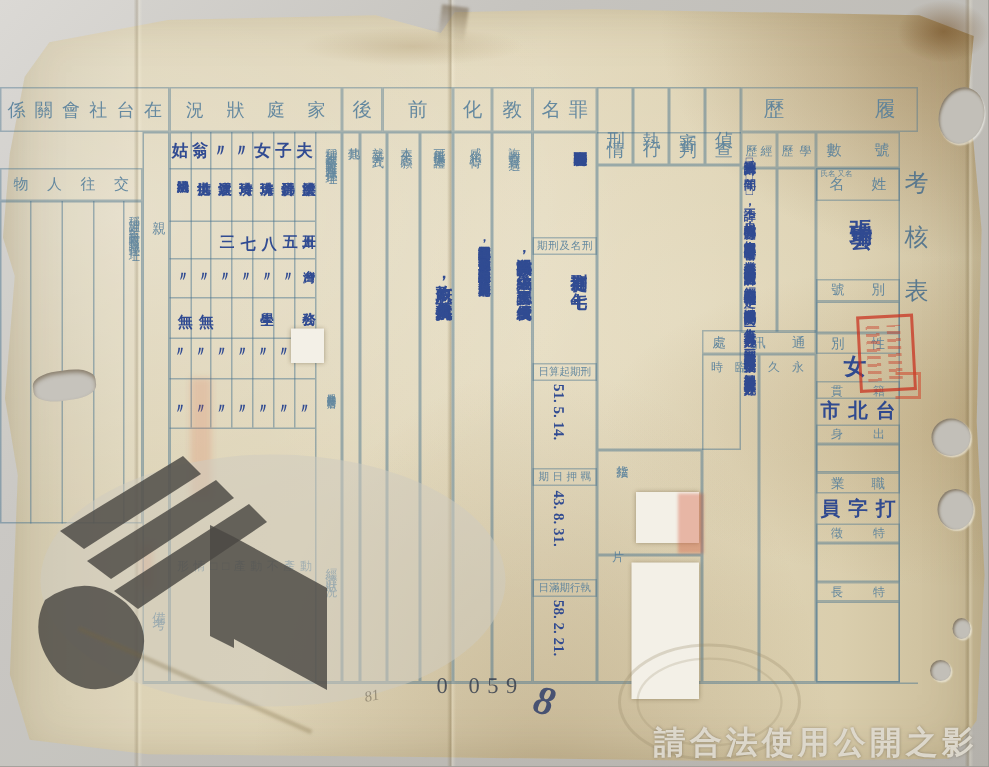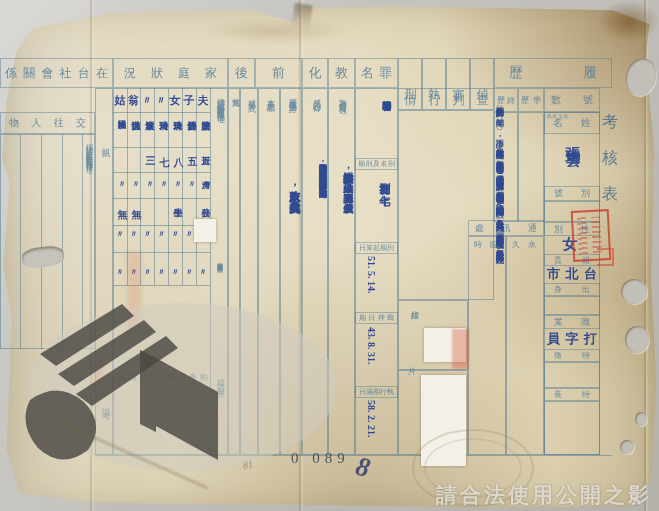--- a/index.html
+++ b/index.html
@@ -351,21 +351,21 @@
       <path d="M134,66 L196,100 L196,168 L134,134 Z"></path>
       <path d="M8,108 q28,-20 54,2 q22,22 4,48 q-26,20 -50,-2 q-20,-24 -8,-48 Z"></path>
     </g>
   </svg>
 
   <svg class="abs" style="left:408px;top:425px;" width="130" height="86" viewBox="0 0 130 86">
     <ellipse cx="65" cy="43" rx="60" ry="38" fill="none" stroke="rgba(150,138,105,0.28)" stroke-width="2"></ellipse>
     <ellipse cx="65" cy="43" rx="48" ry="29" fill="none" stroke="rgba(150,138,105,0.22)" stroke-width="1.5"></ellipse>
   </svg>
 
-  <div class="stamp089">0  089</div>
+  <div class="stamp089">0  059</div>
   <div class="abs" style="left:243px;top:459px;font-size:10px;font-style:italic;color:rgba(100,92,78,.55);transform:rotate(-12deg);">81</div>
   <div class="abs hand" style="left:356px;top:452px;font-size:27px;font-style:italic;color:#31406b;transform:rotate(14deg);opacity:.85;">8</div>
 
   <div class="hole" style="left:626px;top:58px;width:30px;height:38px;transform:rotate(15deg);"></div>
   <div class="hole" style="left:621px;top:279px;width:26px;height:25px;"></div>
   <div class="hole" style="left:625px;top:326px;width:24px;height:27px;"></div>
   <div class="hole" style="left:635px;top:412px;width:12px;height:14px;"></div>
   <div class="hole" style="left:620px;top:440px;width:14px;height:14px;"></div>
   <div class="abs" style="left:22px;top:247px;width:42px;height:20px;background:#c6c3bc;transform:rotate(-7deg);box-shadow:inset 0 2px 3px rgba(80,60,30,.5);border-radius:40%;"></div>
   <div class="abs" style="left:293px;top:4px;width:18px;height:24px;background:linear-gradient(180deg,rgba(90,70,40,.45),transparent);transform:rotate(8deg);filter:blur(1px);"></div>

